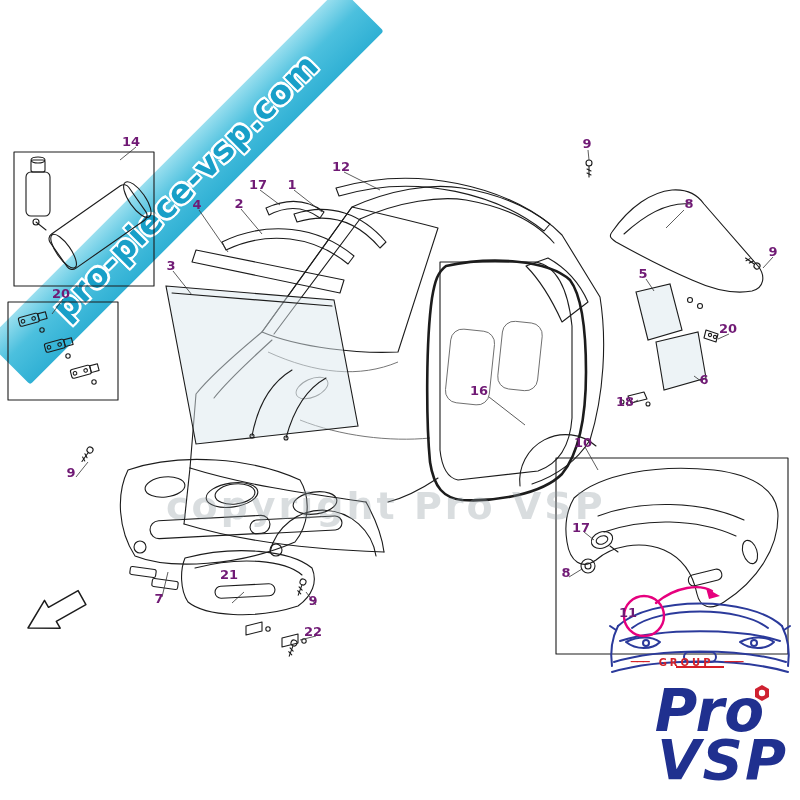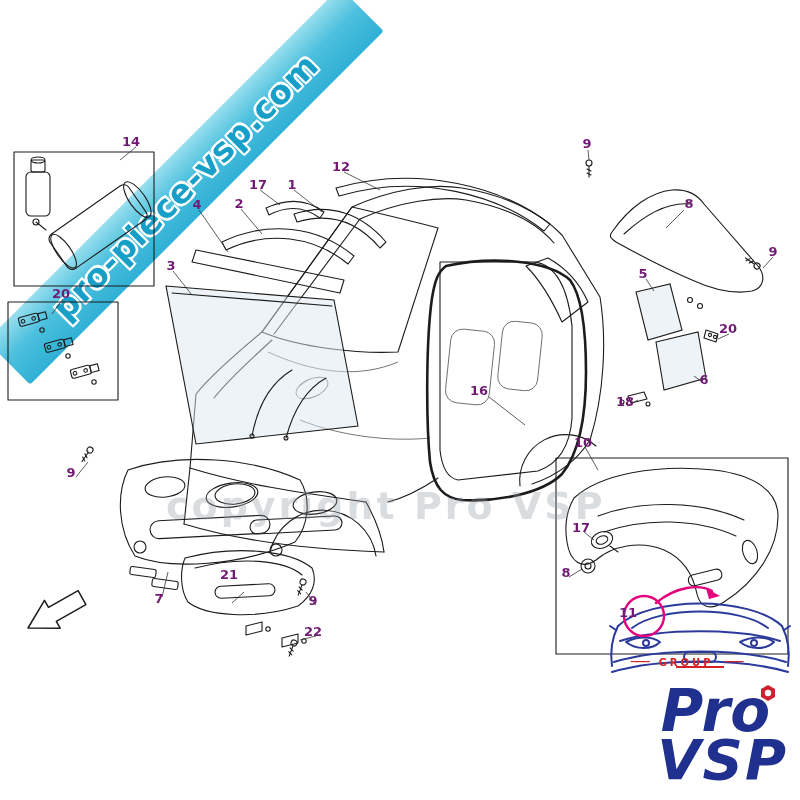--- a/index.html
+++ b/index.html
@@ -30,21 +30,21 @@
 
   .callout{position:absolute;z-index:4;transform:translate(-50%,-50%);
     font:bold 13px "DejaVu Sans",sans-serif;color:#701a75;}
 
   .logo{position:absolute;right:12px;bottom:16px;z-index:5;text-align:right;
     color:#20308f;font-style:italic;font-weight:bold;line-height:.85;}
   .group-ribbon{font-style:normal;font-size:10px;color:#d42027;letter-spacing:3px;
     margin-right:46px;margin-bottom:20px;}
   .group-ribbon::before{content:"———";letter-spacing:-2px;font-size:8px;vertical-align:2px;margin-right:4px;}
   .group-ribbon::after{content:"———";letter-spacing:-2px;font-size:8px;vertical-align:2px;margin-left:4px;}
-  .logo-pro{font-size:58px;position:relative;margin-right:18px;}
+  .logo-pro{font-size:58px;position:relative;margin-right:24px;}
   .logo-vsp{font-size:56px;letter-spacing:2px;}
   .nut{position:absolute;top:-2px;right:-6px;}
 </style>
 </head>
 <body>
 
 <div class="stage">
 
   <div class="banner">
     <span>pro-piece-vsp.com</span>

